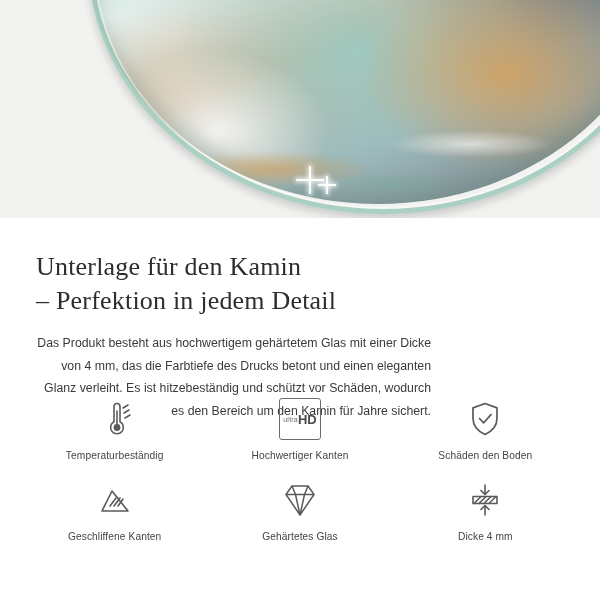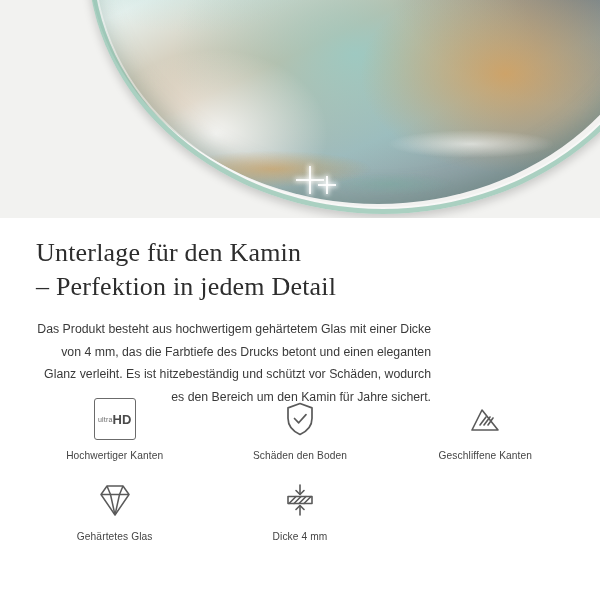--- a/index.html
+++ b/index.html
@@ -104,21 +104,21 @@
   }
   .sparkle-1 { left: 296px; top: 166px; }
   .sparkle-2 { left: 318px; top: 176px; width: 18px; height: 18px; }
   .sparkle-2::before { width: 18px; }
   .sparkle-2::after { height: 18px; }
 
   
   .content {
     position: absolute;
     left: 0;
-    top: 218px;
+    top: 232px;
     width: 475px;
   }
   .headline {
     margin: 0;
     padding: 18px 36px 0 36px;
     font-family: "Liberation Serif", serif;
     font-weight: 400;
     font-size: 26px;
     line-height: 34px;
     color: #2d2d2d;
@@ -205,20 +205,33 @@
   <div class="content">
     <h1 class="headline">
       <span>Unterlage für den Kamin</span>
       <span class="line2">– Perfektion in jedem Detail</span>
     </h1>
     <p class="body-copy">Das Produkt besteht aus hochwertigem gehärtetem Glas mit einer Dicke von 4 mm, das die Farbtiefe des Drucks betont und einen eleganten Glanz verleiht. Es ist hitzebeständig und schützt vor Schäden, wodurch es den Bereich um den Kamin für Jahre sichert.</p>
   </div>
 
   <div class="features">
 
+    <div class="feature">
+      <div class="feature-icon">
+        <svg width="44" height="44" viewBox="0 0 44 44" fill="none" stroke="#5a5a5a" stroke-width="1.6" stroke-linecap="round">
+          <path d="M21 9.5a3 3 0 0 1 6 0v15.2a6.4 6.4 0 1 1-6 0z"></path>
+          <line x1="24" y1="14" x2="24" y2="27"></line>
+          <circle cx="24" cy="30.5" r="3.4" fill="#5a5a5a" stroke="none"></circle>
+          <line x1="30" y1="11" x2="35" y2="8"></line>
+          <line x1="31" y1="16" x2="36" y2="13"></line>
+          <line x1="32" y1="21" x2="37" y2="18"></line>
+        </svg>
+      </div>
+      <div class="feature-label">Temperaturbeständig</div>
+    </div>
 
     <div class="feature">
       <div class="feature-icon">
         <div class="ultrahd">
           <span class="u-small">ultra</span>
           <span class="u-big">HD</span>
         </div>
       </div>
       <div class="feature-label">Hochwertiger Kanten</div>
     </div>

